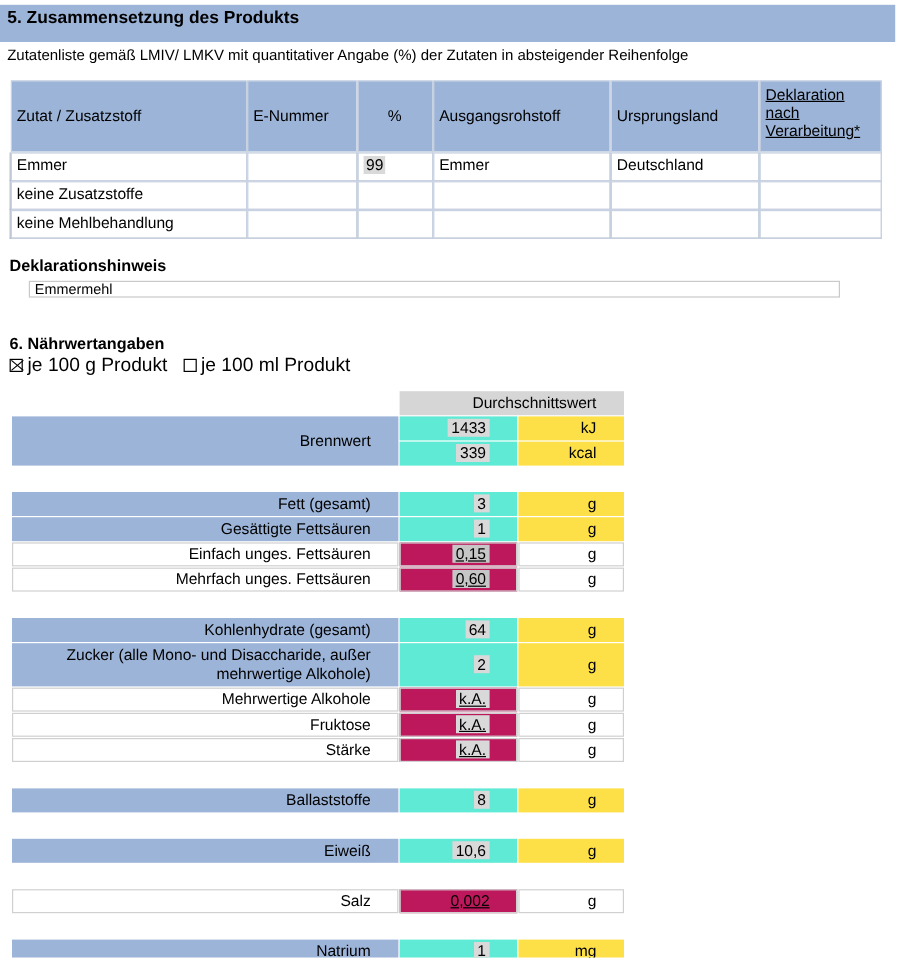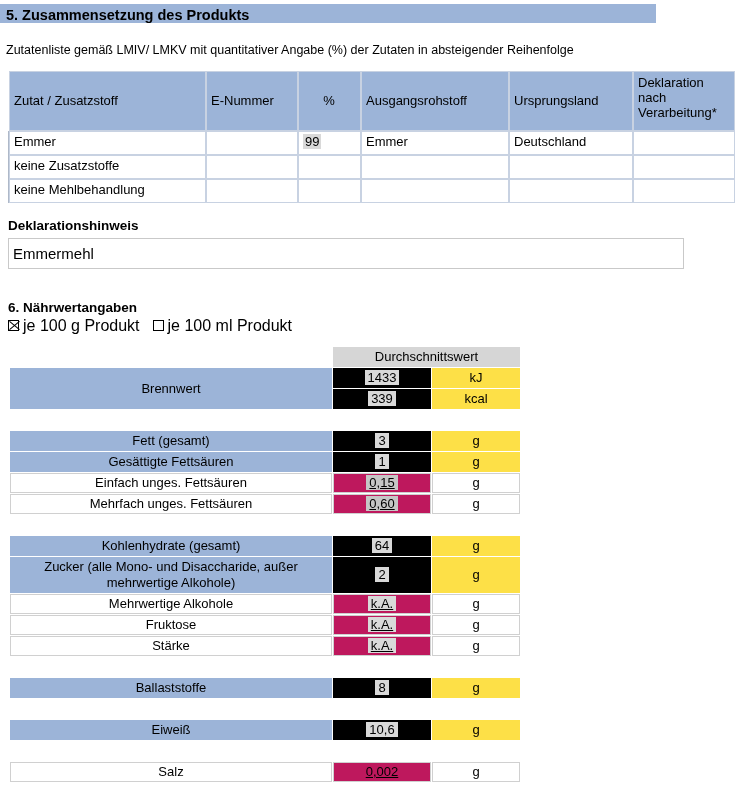--- a/index.html
+++ b/index.html
@@ -14,29 +14,29 @@
     font-size: 13px;
     color: #000000;
     overflow: hidden;
     position: relative;
   }
 
   
   .section-bar {
     background: #9cb4d8;
     margin: 4px 0 0 0;
-    padding: 3px 6px 0 6px;
+    padding: 3px 6px 12px 6px;
     font-weight: bold;
     font-size: 14.5px;
     line-height: 16px;
-    width: 656px;
+    width: 746px;
     box-sizing: border-box;
   }
   .section-subtitle {
-    padding: 19px 0 0 6px;
+    padding: 3px 0 0 6px;
     font-size: 12.5px;
     line-height: 16px;
   }
 
   
   .ing-wrap {
     padding: 12px 0 0 8px;
   }
   table.ingredients {
     border-collapse: collapse;
@@ -59,20 +59,21 @@
     height: 52px;
     vertical-align: middle;
     line-height: 15px;
   }
   table.ingredients thead th.c-pct {
     text-align: center;
   }
   table.ingredients thead th.c-dekl {
     vertical-align: top;
     padding-top: 4px;
+    text-decoration: underline;
   }
   table.ingredients tbody td {
     background: #ffffff;
     height: 17px;
     border: 1px solid #aeb8c8;
   }
   .cellval {
     background: #d9d9d9;
     padding: 0 2px;
   }
@@ -82,29 +83,30 @@
     padding: 14px 0 0 8px;
   }
   .dekl-label {
     font-weight: bold;
     font-size: 13.5px;
     line-height: 18px;
   }
   .dekl-input {
     margin-top: 3px;
     width: 676px;
-    height: 31px;
+    height: 14px;
     box-sizing: border-box;
     border: 1px solid #c9c9c9;
     background: #ffffff;
     padding: 1px 4px;
     font-family: "Liberation Sans", sans-serif;
-    font-size: 15px;
+    font-size: 12px;
     line-height: 17px;
     color: #000;
+    margin-left: 16px;
   }
 
   
   .sec6 {
     padding: 30px 0 0 8px;
   }
   .sec6-title {
     font-weight: bold;
     font-size: 13.5px;
     line-height: 17px;
@@ -144,28 +146,28 @@
   .nut-wrap { padding: 12px 0 0 9px; }
   table.nut {
     border-collapse: separate;
     border-spacing: 1px;
     width: 510px;
     table-layout: fixed;
     font-size: 13px;
   }
   table.nut td, table.nut th {
     font-weight: normal;
-    text-align: center;
+    text-align: right;
     padding: 2px 23px;
     vertical-align: middle;
     line-height: 16px;
   }
   td.lbl      { background: #9cb4d8; }
   td.lbl-w    { background: #ffffff; outline: 1px solid #d0d0d0; outline-offset: -1px; }
-  td.num      { background: #000000; text-align: right; padding-right: 2px; margin-left: 48px; }
+  td.num      { background: #5eead4; text-align: right; padding-right: 2px; margin-left: 48px; }
   td.num-w    { background: #be185d; outline: 1px solid #d0d0d0; outline-offset: -1px; text-align: right; padding-right: 2px; text-decoration: underline; }
   td.unit     { background: #fde047; padding-left: 5px; }
   td.unit-w   { background: #ffffff; outline: 1px solid #d0d0d0; outline-offset: -1px; padding-left: 5px; }
   td.hdr-gray { background: #d6d6d6; text-align: center; }
   td.spacer   { background: #ffffff; }
   .vbox {
     background: #d9d9d9;
     padding: 0 3px;
   }
   .vbox-strong { background: #c6c6c6; padding: 0 3px; }

